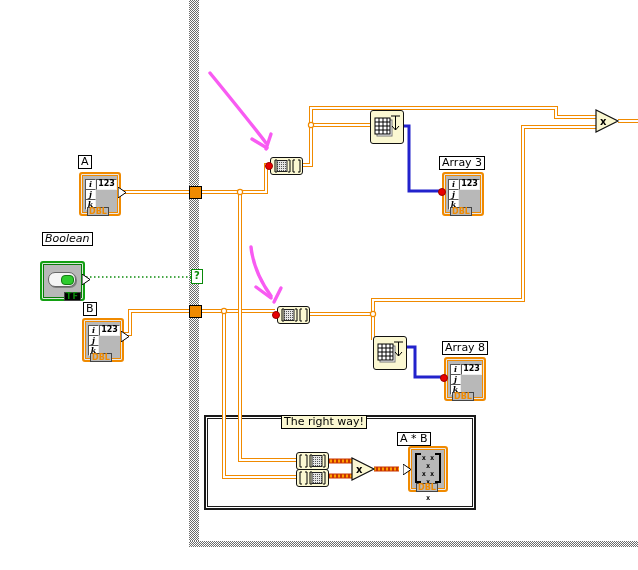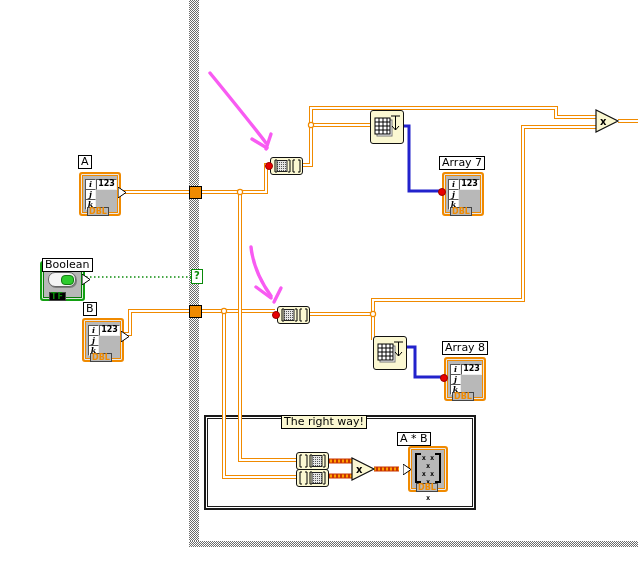--- a/index.html
+++ b/index.html
@@ -16,21 +16,21 @@
         box-shadow:inset 0 0 0 1px #e9e9e9,inset 0 0 0 2px #f08a00;z-index:4;}
   .term.green{border-color:#12a012;box-shadow:inset 0 0 0 1px #d8ecd8,inset 0 0 0 2px #0a7a0a;}
   .ib{position:absolute;left:4px;width:9px;height:9px;background:#fff;border:1px solid;
       border-color:#555 #eee #eee #555;font:italic bold 8px "DejaVu Serif",serif;
       line-height:8px;text-align:center;color:#000;}
   .badge{position:absolute;left:15px;top:5px;width:19px;height:9px;background:#fff;border:1px solid;
       border-color:#555 #eee #eee #555;font:bold 8px "DejaVu Sans",sans-serif;line-height:8px;
       text-align:center;color:#000;letter-spacing:0;}
   .typetab{position:absolute;bottom:-2px;left:6px;background:#b8b8b8;border:1px solid #444;
       color:#f08a00;font:bold 8px "DejaVu Sans",sans-serif;line-height:7px;padding:0 1px;z-index:6;}
-  .typetab.greent{color:#0a8a0a;background:#000000;letter-spacing:1px;left:7px;}
+  .typetab.greent{color:#0a8a0a;background:#000000;letter-spacing:1px;left:22px;}
   .arr{position:absolute;width:8px;height:11px;z-index:6;}
   .cdot{position:absolute;width:6px;height:6px;border-radius:50%;background:#e80000;
         border:1px solid #990000;z-index:8;}
   
   .fnode{position:absolute;background:#fbf8d2;border:1px solid #111;border-radius:3px;z-index:5;}
   
   .tun{position:absolute;width:11px;height:11px;background:#f08a00;border:1px solid #000;z-index:5;}
   .qtun{position:absolute;width:10px;height:13px;background:#fff;border:1px solid #0a8a0a;
         color:#0a8a0a;font:bold 10px "DejaVu Sans",sans-serif;line-height:12px;text-align:center;z-index:5;}
   
@@ -157,21 +157,21 @@
     <div class="ib" style="top:25px;">k</div>
     <div class="badge">123</div>
     <div class="typetab">DBL</div>
     <div class="arr" style="right:-7px;top:13px;">
       <svg width="8" height="11">
           <polygon points="0,0 0,11 8,5.5" fill="#fff" stroke="#000" stroke-width="1"></polygon>
         </svg>
       </div>
   </div>
 
-  <div class="lbl" style="left:42px;top:258px;">Boolean</div>
+  <div class="lbl" style="left:42px;top:232px;font-style:italic;">Boolean</div>
   <div class="term green" style="left:40px;top:261px;width:41px;height:36px;">
     <div class="sw">
         <div class="swg"></div>
       </div>
     <div class="typetab greent">TF</div>
     <div class="arr" style="right:-7px;top:11px;">
       <svg width="8" height="11">
           <polygon points="0,0 0,11 8,5.5" fill="#fff" stroke="#000" stroke-width="1"></polygon>
         </svg>
       </div>
@@ -184,21 +184,21 @@
     <div class="ib" style="top:25px;">k</div>
     <div class="badge">123</div>
     <div class="typetab">DBL</div>
     <div class="arr" style="right:-7px;top:11px;">
       <svg width="8" height="11">
           <polygon points="0,0 0,11 8,5.5" fill="#fff" stroke="#000" stroke-width="1"></polygon>
         </svg>
       </div>
   </div>
 
-  <div class="lbl" style="left:439px;top:156px;">Array 7</div>
+  <div class="lbl" style="left:439px;top:156px;">Array 3</div>
   <div class="term" style="left:442px;top:172px;width:38px;height:40px;">
     <div class="ib" style="top:5px;">i</div>
     <div class="ib" style="top:15px;">j</div>
     <div class="ib" style="top:25px;">k</div>
     <div class="badge">123</div>
     <div class="typetab">DBL</div>
   </div>
   <div class="cdot" style="left:438px;top:188px;"></div>
 
   <div class="lbl" style="left:442px;top:341px;">Array 8</div>

